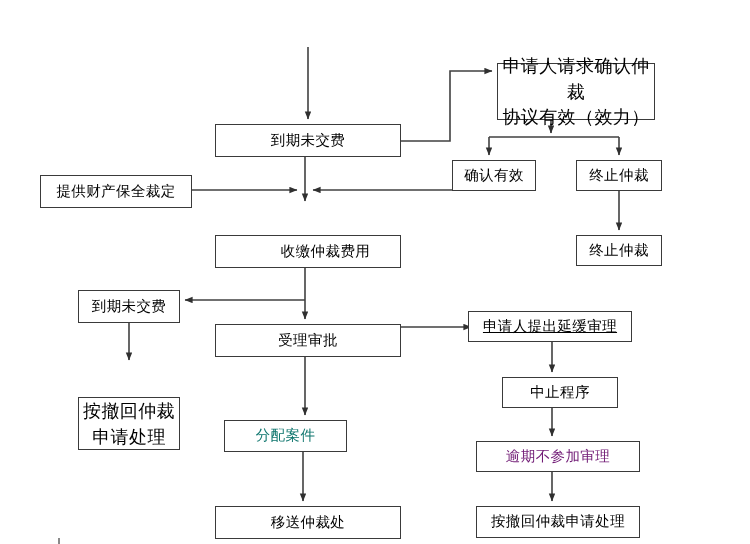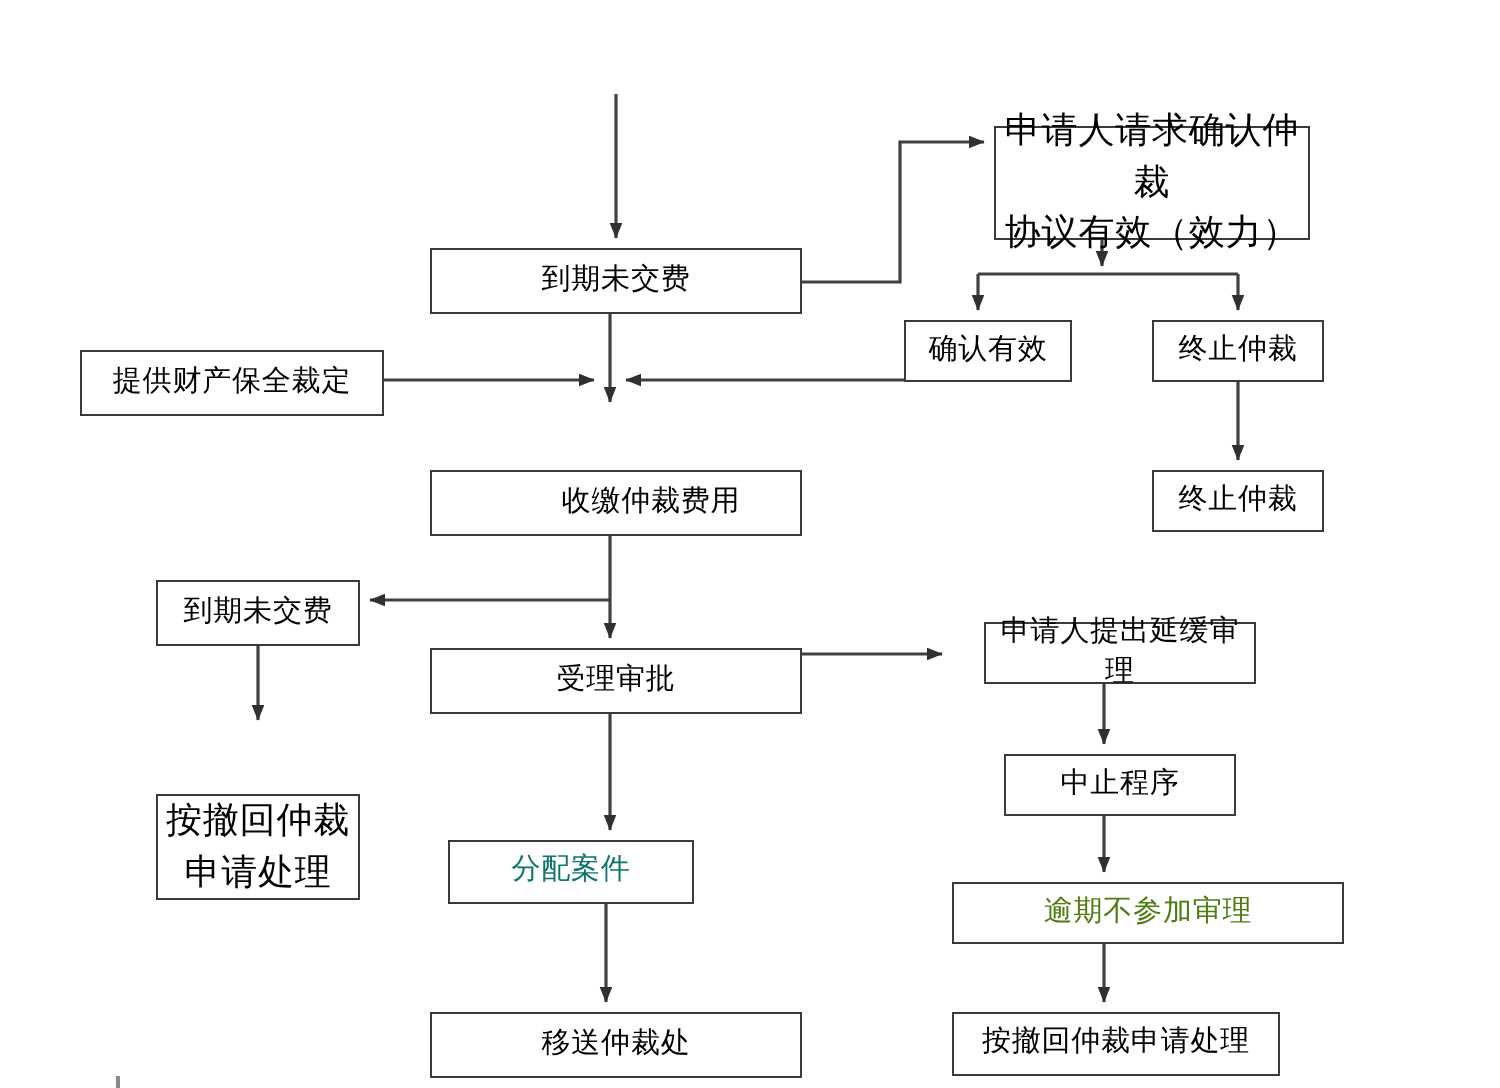--- a/index.html
+++ b/index.html
@@ -112,21 +112,21 @@
     <div class="node two-line" style="left: 497px; top: 31px; width: 158px; height: 57px; border-color: rgb(58, 58, 58); color: rgb(0, 0, 0);">申请人请求确认仲裁
 协议有效（效力）</div>
     <div class="node" style="left: 215px; top: 124px; width: 186px; height: 33px; border-color: rgb(58, 58, 58); color: rgb(0, 0, 0);">到期未交费</div>
     <div class="node" style="left: 452px; top: 160px; width: 84px; height: 31px; border-color: rgb(58, 58, 58); color: rgb(0, 0, 0);">确认有效</div>
     <div class="node" style="left: 576px; top: 160px; width: 86px; height: 31px; border-color: rgb(58, 58, 58); color: rgb(0, 0, 0);">终止仲裁</div>
     <div class="node" style="left: 40px; top: 175px; width: 152px; height: 33px; border-color: rgb(58, 58, 58); color: rgb(0, 0, 0);">提供财产保全裁定</div>
     <div class="node" style="left: 576px; top: 235px; width: 86px; height: 31px; border-color: rgb(58, 58, 58); color: rgb(0, 0, 0);">终止仲裁</div>
     <div class="node" style="left: 215px; top: 235px; width: 186px; height: 33px; border-color: rgb(58, 58, 58); color: rgb(0, 0, 0); padding-left: 35px;">收缴仲裁费用</div>
     <div class="node" style="left: 78px; top: 290px; width: 102px; height: 33px; border-color: rgb(58, 58, 58); color: rgb(0, 0, 0);">到期未交费</div>
     <div class="node" style="left: 215px; top: 324px; width: 186px; height: 33px; border-color: rgb(58, 58, 58); color: rgb(0, 0, 0);">受理审批</div>
-    <div class="node" style="left: 492px; top: 311px; width: 136px; height: 31px; border-color: rgb(58, 58, 58); color: rgb(0, 0, 0);">申请人提出延缓审理</div>
+    <div class="node" style="left: 468px; top: 311px; width: 164px; height: 31px; border-color: rgb(58, 58, 58); color: rgb(0, 0, 0); text-decoration: underline;">申请人提出延缓审理</div>
     <div class="node two-line" style="left: 78px; top: 365px; width: 102px; height: 53px; border-color: rgb(58, 58, 58); color: rgb(0, 0, 0);">按撤回仲裁
 申请处理</div>
     <div class="node" style="left: 502px; top: 377px; width: 116px; height: 31px; border-color: rgb(58, 58, 58); color: rgb(0, 0, 0);">中止程序</div>
     <div class="node" style="left: 224px; top: 420px; width: 123px; height: 32px; border-color: rgb(58, 58, 58); color: #0f766e;">分配案件</div>
-    <div class="node" style="left: 476px; top: 441px; width: 196px; height: 31px; border-color: rgb(58, 58, 58); color: #4d7c0f;">逾期不参加审理</div>
+    <div class="node" style="left: 476px; top: 441px; width: 164px; height: 31px; border-color: rgb(58, 58, 58); color: #701a75;">逾期不参加审理</div>
     <div class="node" style="left: 215px; top: 506px; width: 186px; height: 33px; border-color: rgb(58, 58, 58); color: rgb(0, 0, 0);">移送仲裁处</div>
     <div class="node" style="left: 476px; top: 506px; width: 164px; height: 32px; border-color: rgb(58, 58, 58); color: rgb(0, 0, 0);">按撤回仲裁申请处理</div>
   </div>
 
 </body></html>

